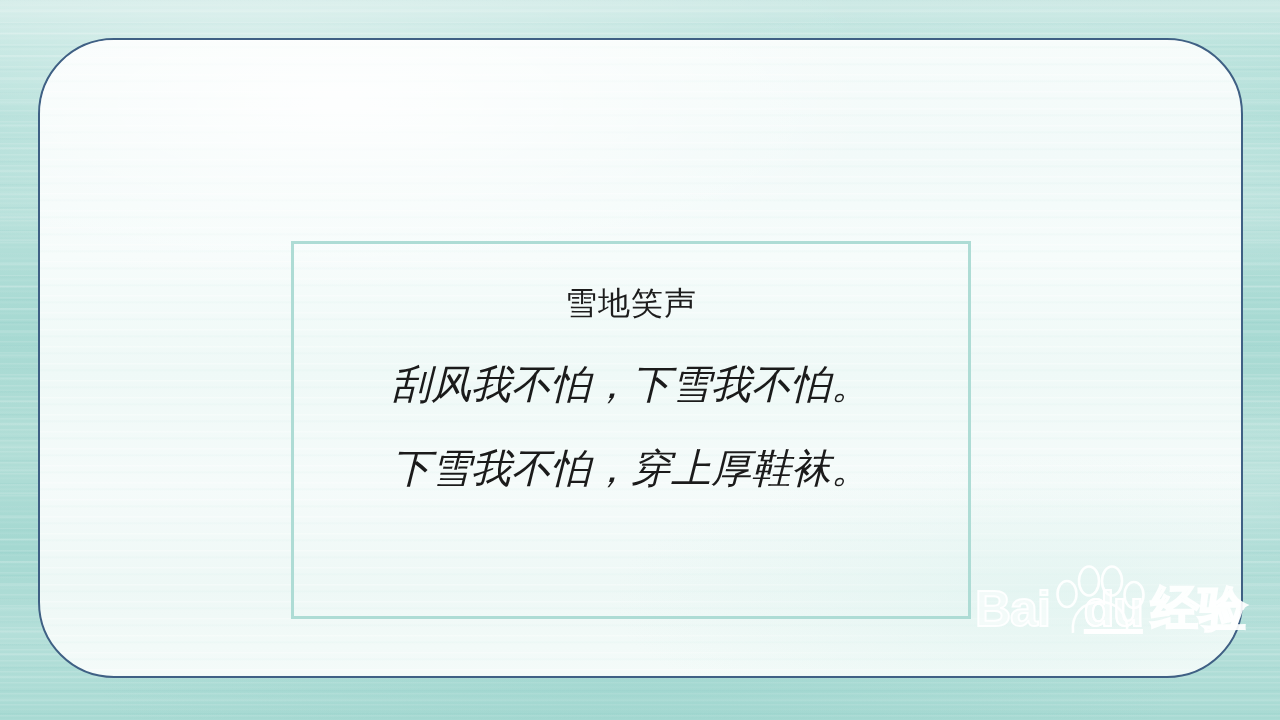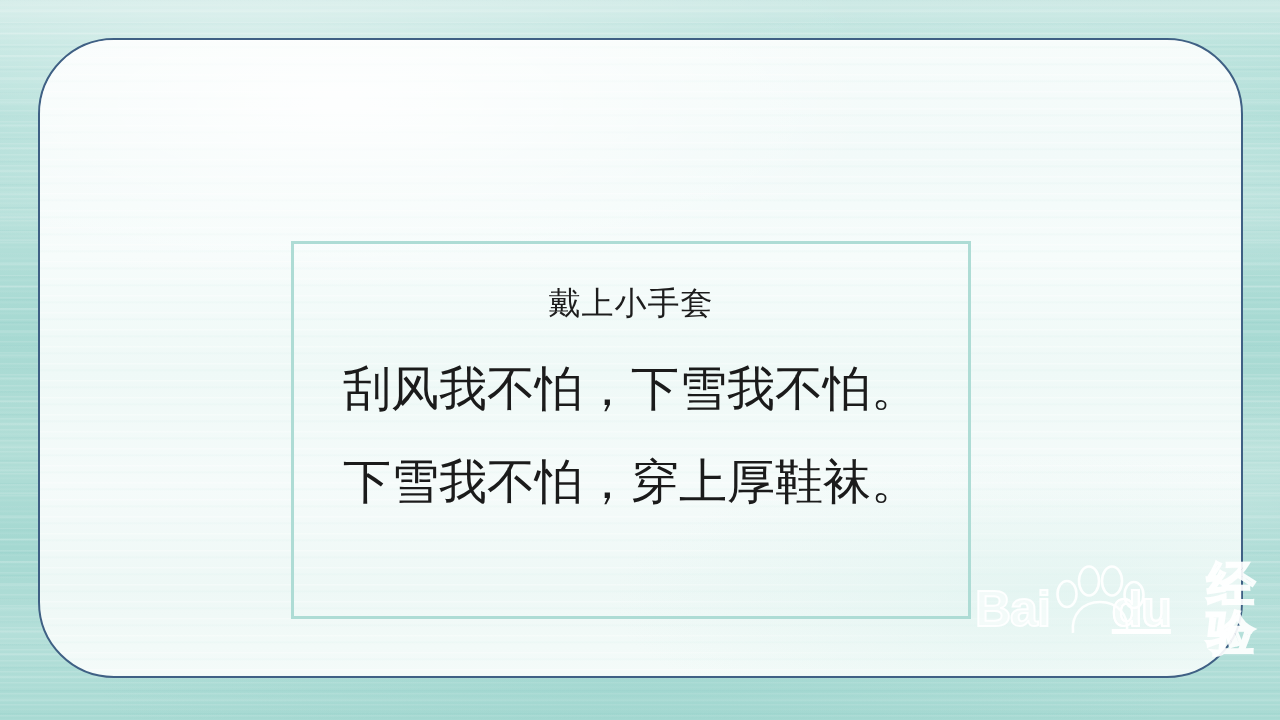--- a/index.html
+++ b/index.html
@@ -139,24 +139,25 @@
   .poem-title {
     margin-top: 42px;
     font-size: 32px;
     line-height: 1.1;
     color: #1d1d1d;
     letter-spacing: 1px;
     white-space: nowrap;
   }
 
   .poem-line {
-    font-size: 48px;
+    font-size: 40px;
     line-height: 1.1;
     color: #1b1b1b;
     white-space: nowrap;
+    font-style: italic;
   }
   .poem-line.l1 { margin-top: 42px; }
   .poem-line.l2 { margin-top: 40px; }
   .poem-line.l3 { margin-top: 40px; }
 
   
   .watermark {
     position: absolute;
     left: 975px;
     top: 578px;
@@ -164,21 +165,20 @@
     height: 112px;
     pointer-events: none;
   }
   .wm-logo {
     position: absolute;
     left: 0;
     top: 0;
     display: flex;
     align-items: center;
     height: 62px;
-    gap: 28px;
   }
   .wm-word {
     font-family: "Liberation Sans", "DejaVu Sans", sans-serif;
     font-size: 50px;
     font-weight: bold;
     line-height: 1;
     color: rgba(255,255,255,0.0);
     -webkit-text-stroke: 2px rgba(255,255,255,0.92);
     text-shadow: 0 0 1px rgba(255,255,255,0.5);
   }
@@ -220,21 +220,21 @@
   <div class="bg-streaks"></div>
   <div class="bg-streaks2"></div>
   <div class="bg-wash"></div>
 
   <div class="card">
     <div class="card-texture"></div>
     <div class="card-wash"></div>
 
     <div class="poem-box">
       <div class="poem-inner">
-        <div class="poem-title">戴上小手套</div>
+        <div class="poem-title">雪地笑声</div>
         <div class="poem-line l1">刮风我不怕，下雪我不怕。</div>
         <div class="poem-line l2">下雪我不怕，穿上厚鞋袜。</div>
       </div>
     </div>
   </div>
 
   <div class="watermark">
     <div class="wm-logo">
       <span class="wm-word bai">Bai</span>
       <span class="wm-word du">du</span>

